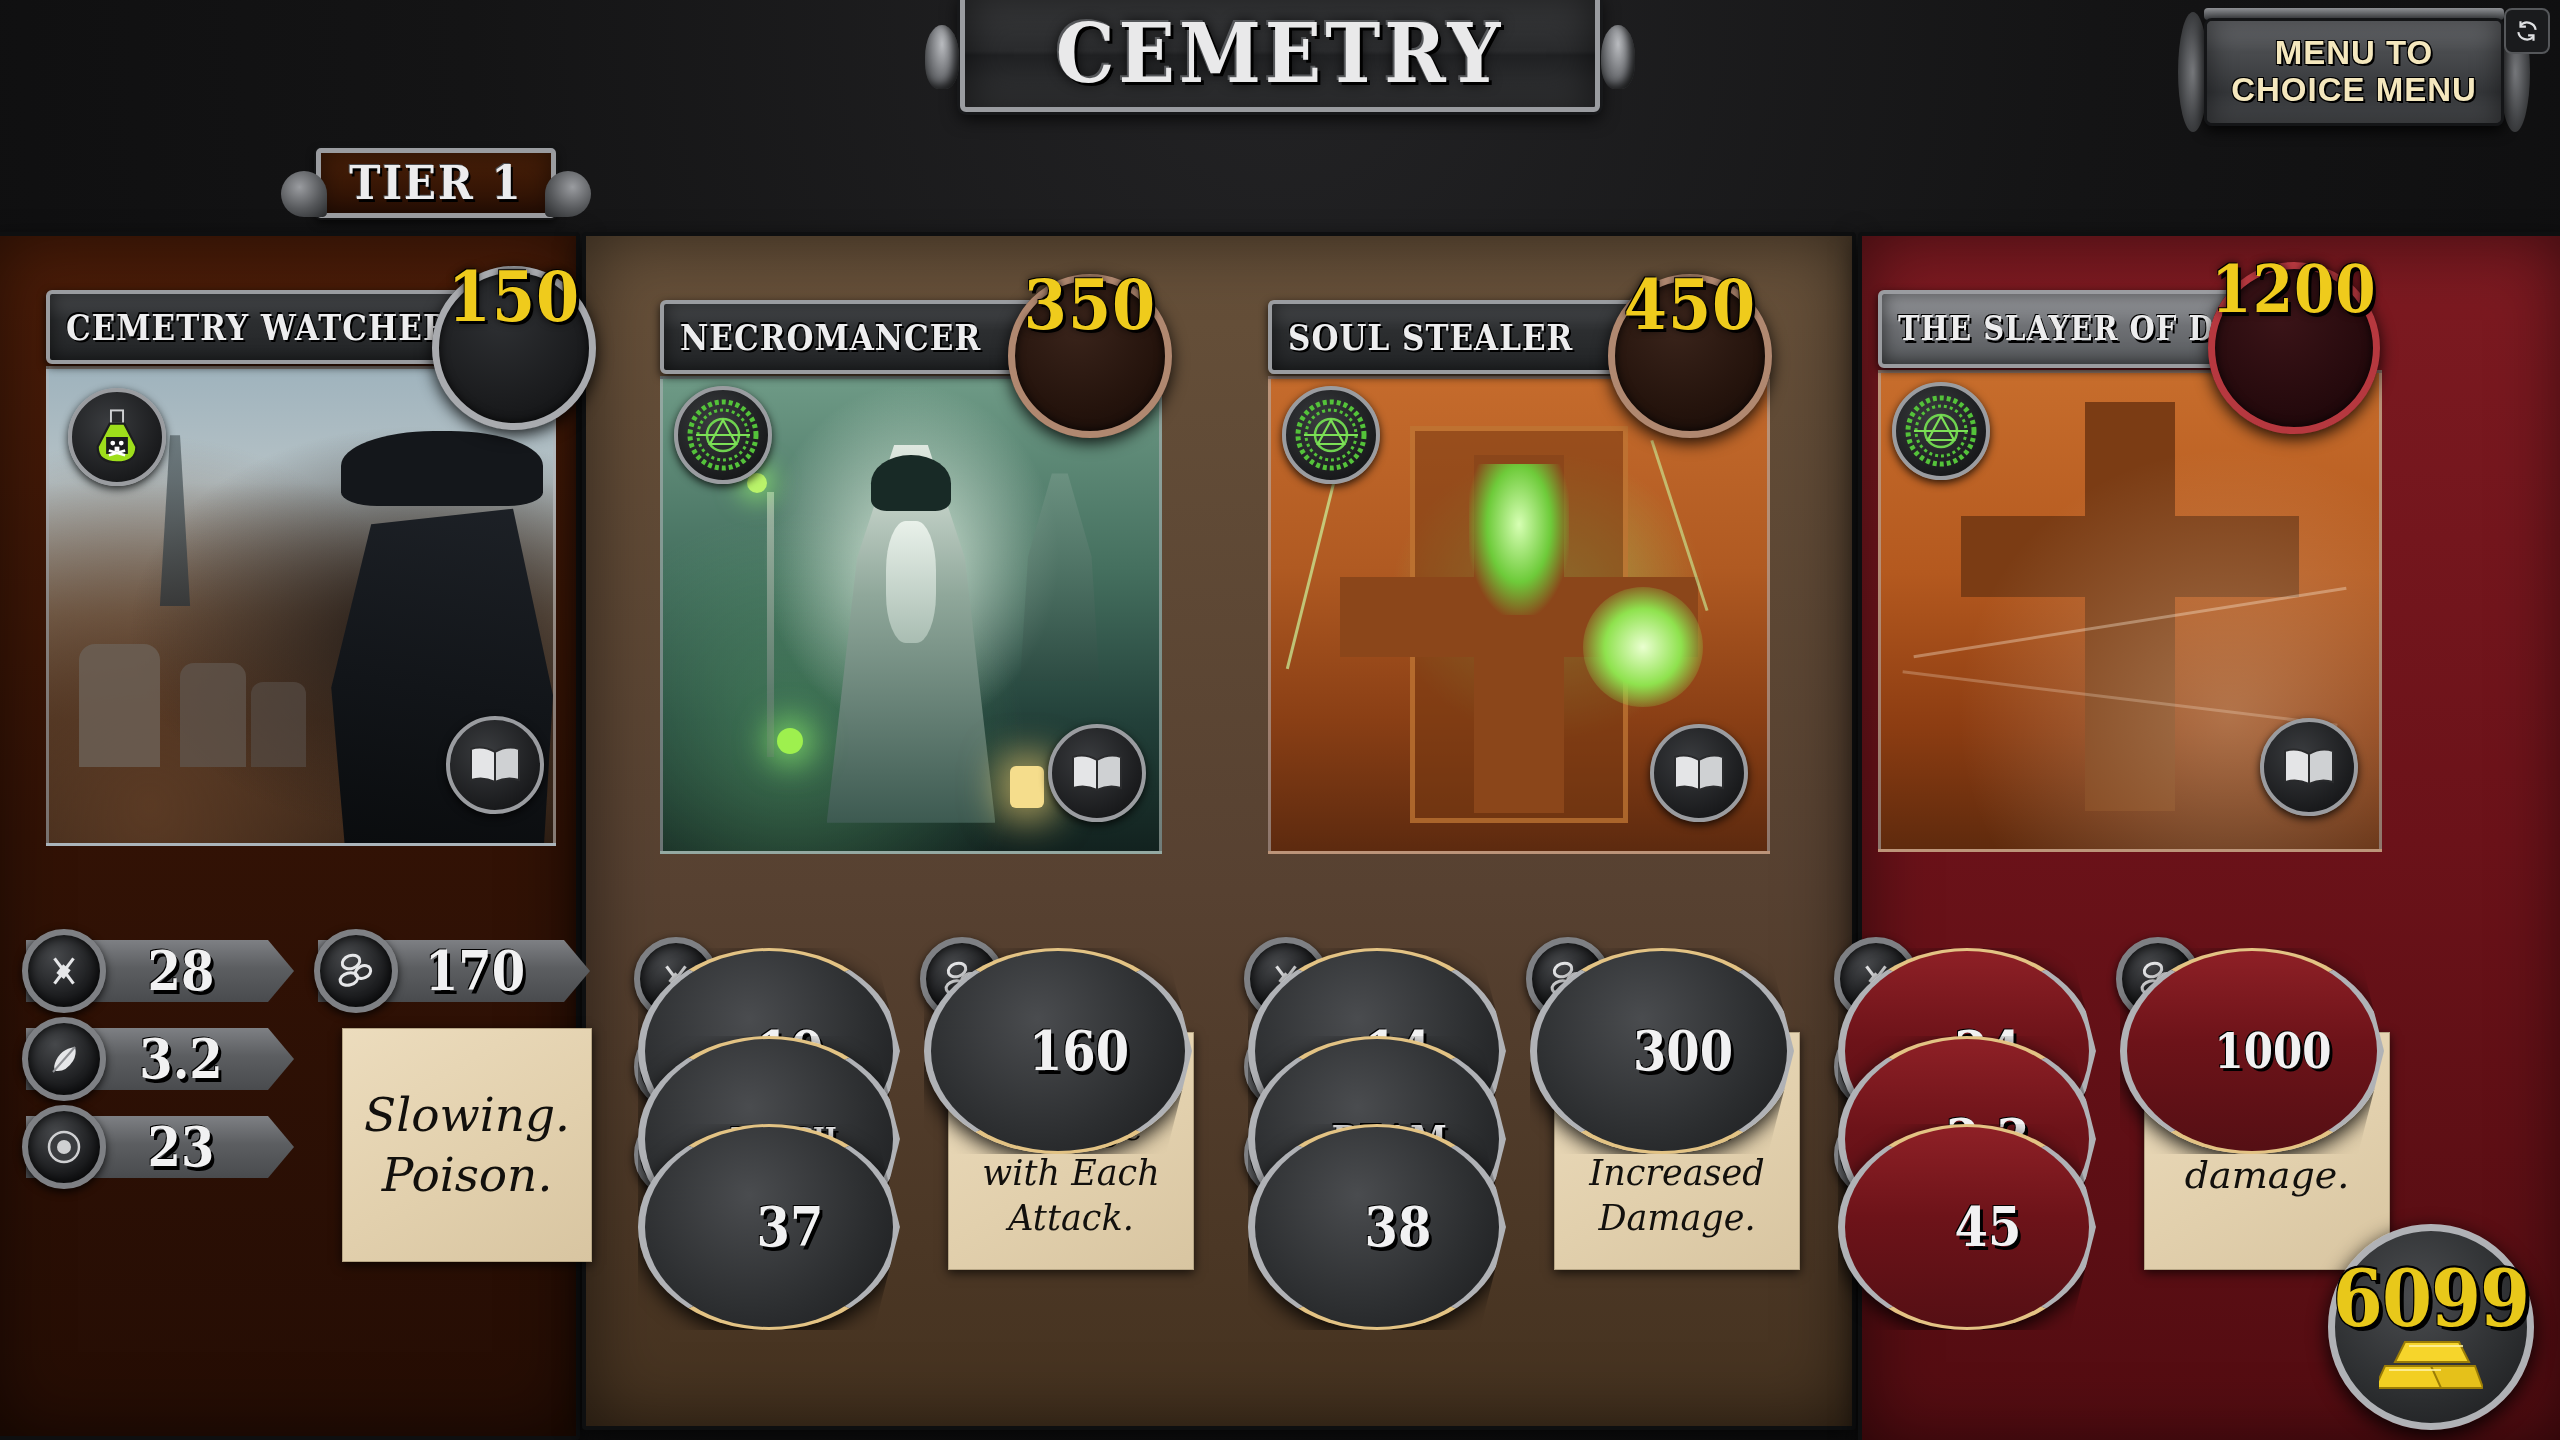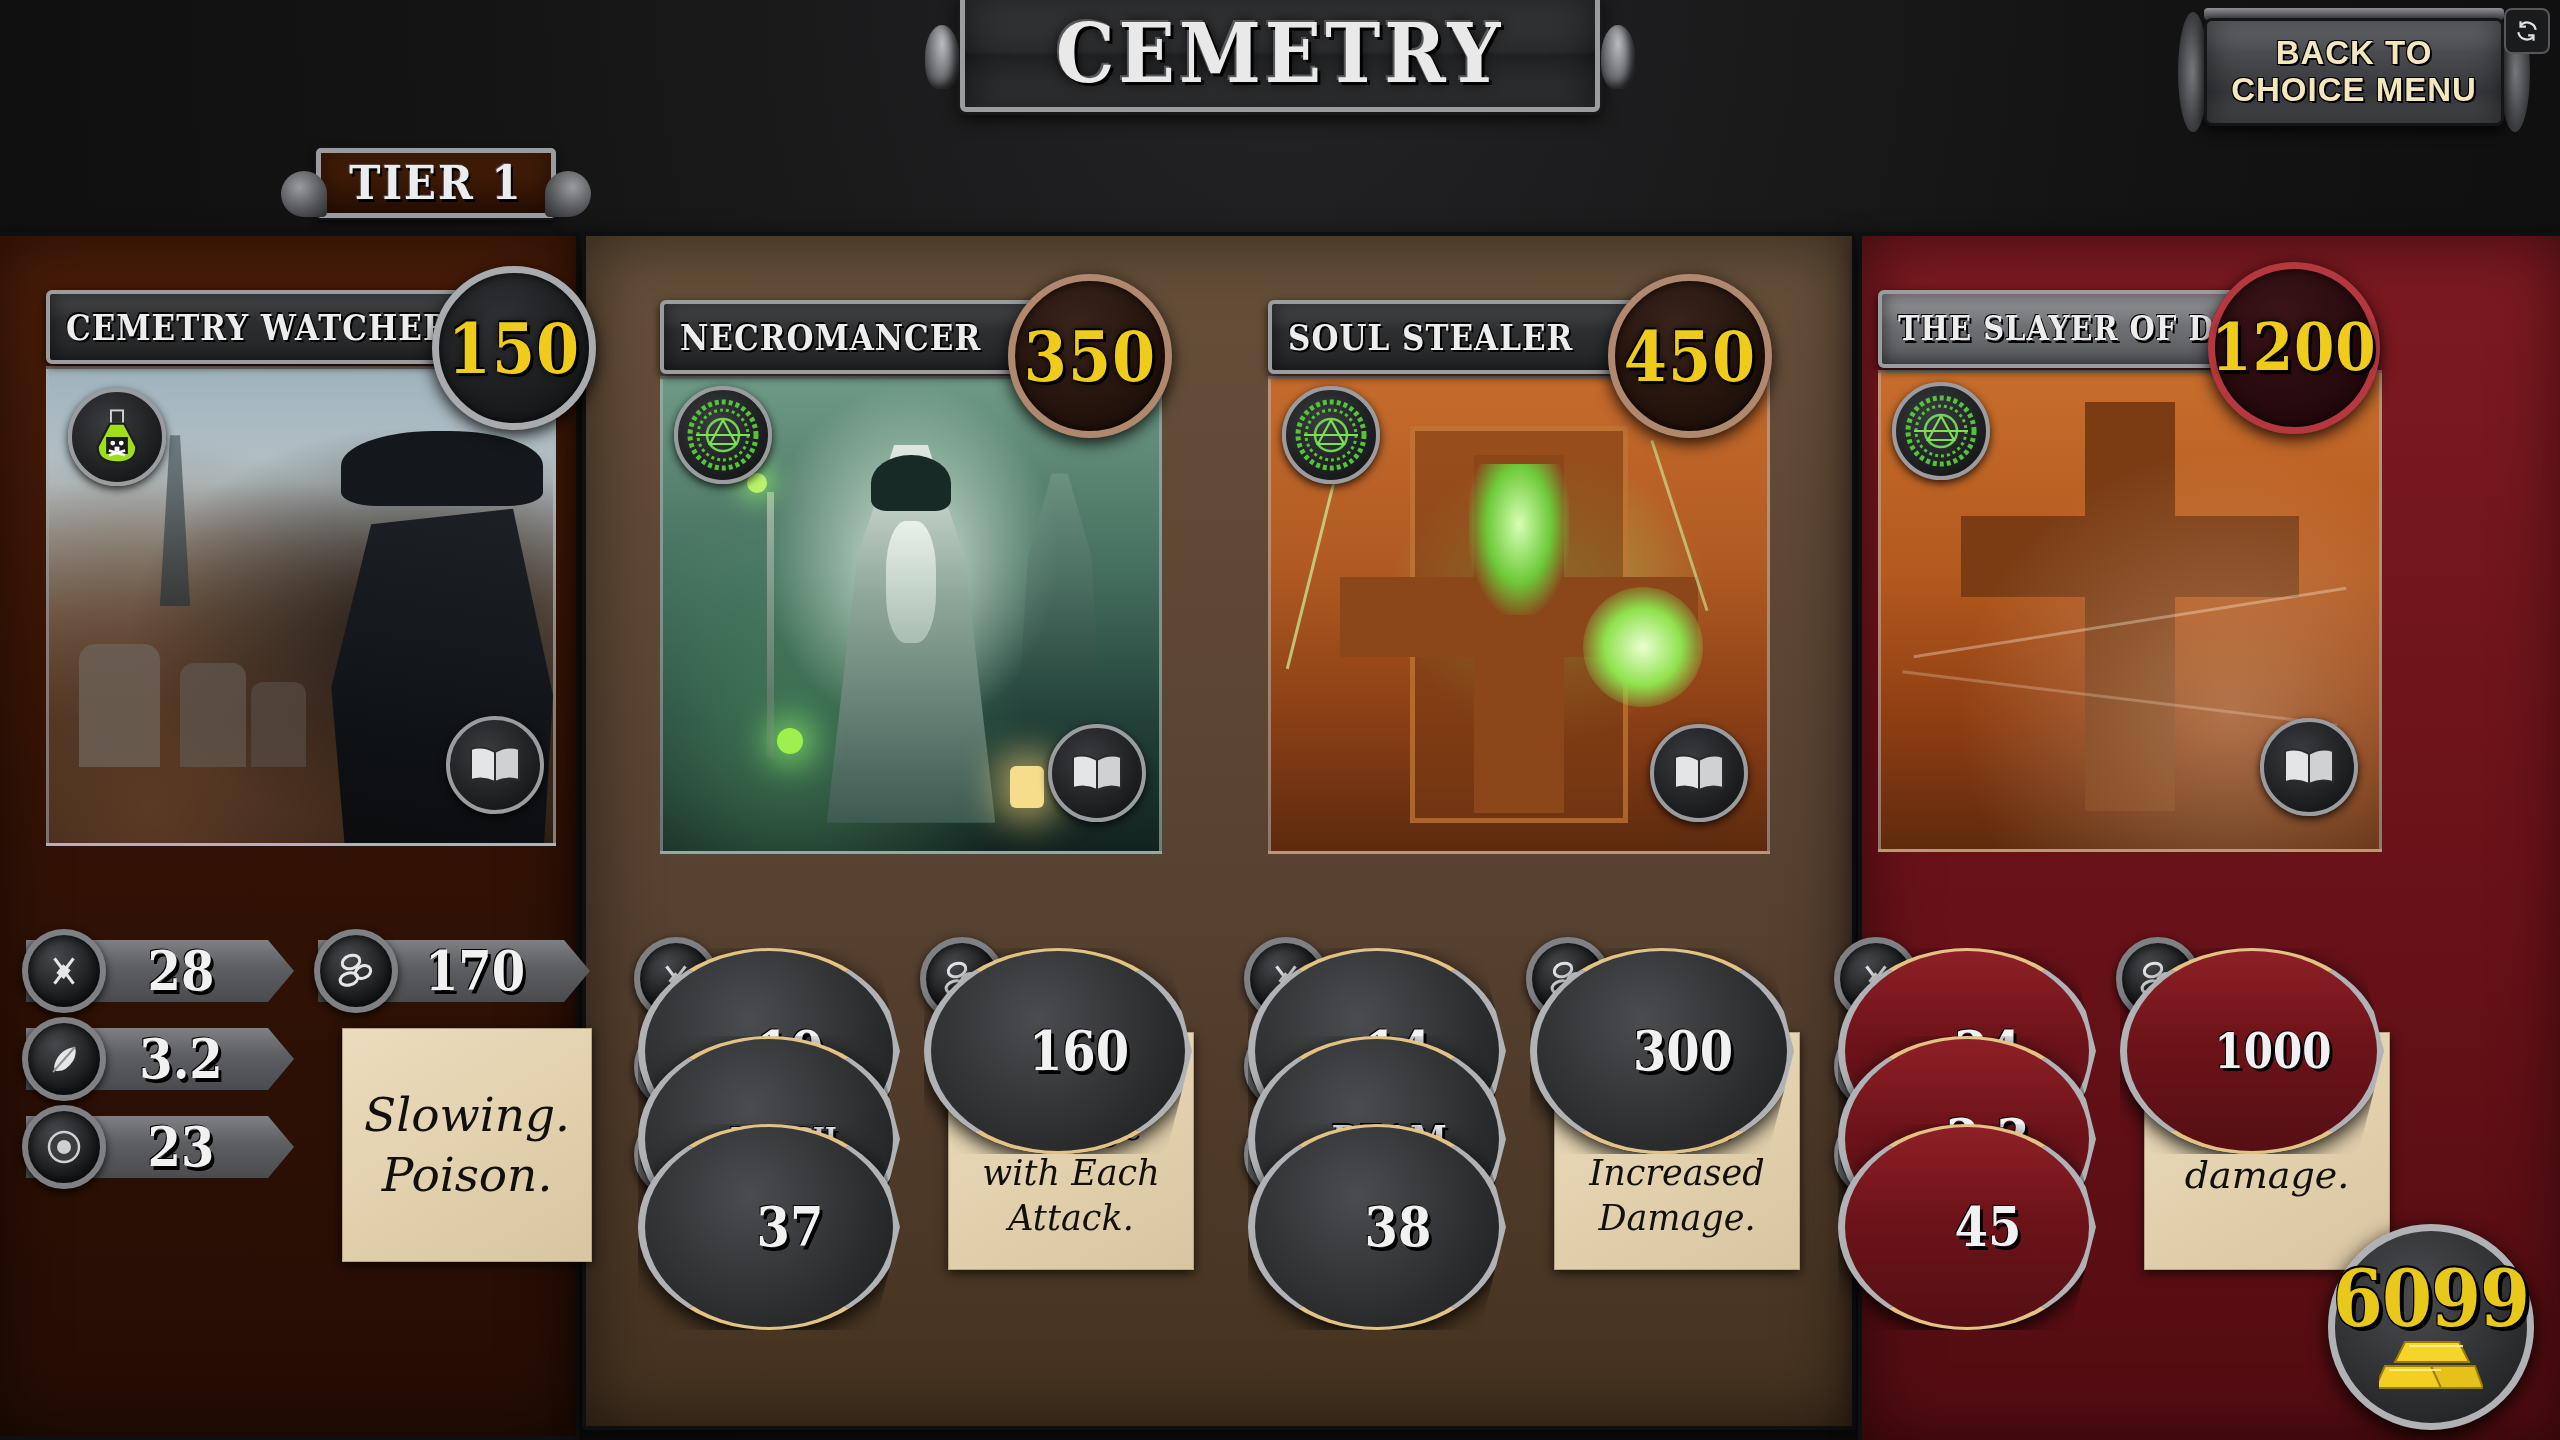--- a/index.html
+++ b/index.html
@@ -75,21 +75,21 @@
      background:linear-gradient(180deg,#4a4c4f 0%,#2c2e30 40%,#232527 100%);
      border:4px solid #9a9ca0; border-radius:6px;
      box-shadow:0 3px 8px rgba(0,0,0,.75), inset 0 0 18px rgba(0,0,0,.6);
      display:flex; align-items:center; padding-left:16px; z-index:6; }
   .card-name.light{ background:linear-gradient(180deg,#9b9da1 0%,#6f7175 45%,#575a5d 100%); }
   .card-name .n{ font-family:"DejaVu Serif", serif; font-size:31px; font-weight:bold;
      letter-spacing:1px; color:#ededee; white-space:nowrap; transform:scaleY(1.14);
      text-shadow:2px 2px 0 #000,-1px -1px 0 #000; }
 
   .cost-coin{ position:absolute; border-radius:50%; z-index:8;
-     display:flex; align-items:center; justify-content:center;
+     display:flex; justify-content:center;
      box-shadow:0 5px 16px rgba(0,0,0,.85); }
   .cost-coin .ring{ position:absolute; inset:0; border-radius:50%;
      border:7px solid #a9abaf; box-shadow:inset 0 0 10px rgba(0,0,0,.8); }
   .cost-coin .val{ font-family:"DejaVu Serif", serif; font-weight:bold; color:#efcb1c;
      transform:scaleY(1.12); letter-spacing:1px;
      text-shadow:3px 3px 0 #000,-1px -1px 0 #000, 0 0 8px rgba(0,0,0,.9); z-index:2; }
 
   .art{ position:absolute; border:3px solid rgba(180,182,186,.55); overflow:hidden; z-index:4; }
 
   .badge{ position:absolute; border-radius:50%; z-index:7;
@@ -141,21 +141,21 @@
   <div class="hanger" style="left:1020px;"></div>
   <div class="hanger" style="left:1520px;"></div>
   <div class="title-plaque">
     <span class="title-text">CEMETRY</span>
   </div>
 
   <div class="back-rail"></div>
   <div class="scroll-orn" style="right:352px;"></div>
   <div class="scroll-orn" style="right:30px;"></div>
   <div class="back-btn">
-    <span class="ln">BACK TO</span>
+    <span class="ln">MENU TO</span>
     <span class="ln">CHOICE MENU</span>
   </div>
   <div class="refresh-icon">
     <svg width="26" height="26" viewBox="0 0 24 24" fill="none" stroke="#dfe0e2" stroke-width="2">
       <path d="M20 11a8 8 0 0 0-14-4"></path>
         <polyline points="6,3 6,8 11,8"></polyline>
       <path d="M4 13a8 8 0 0 0 14 4"></path>
         <polyline points="18,21 18,16 13,16"></polyline>
     </svg>
   </div>

